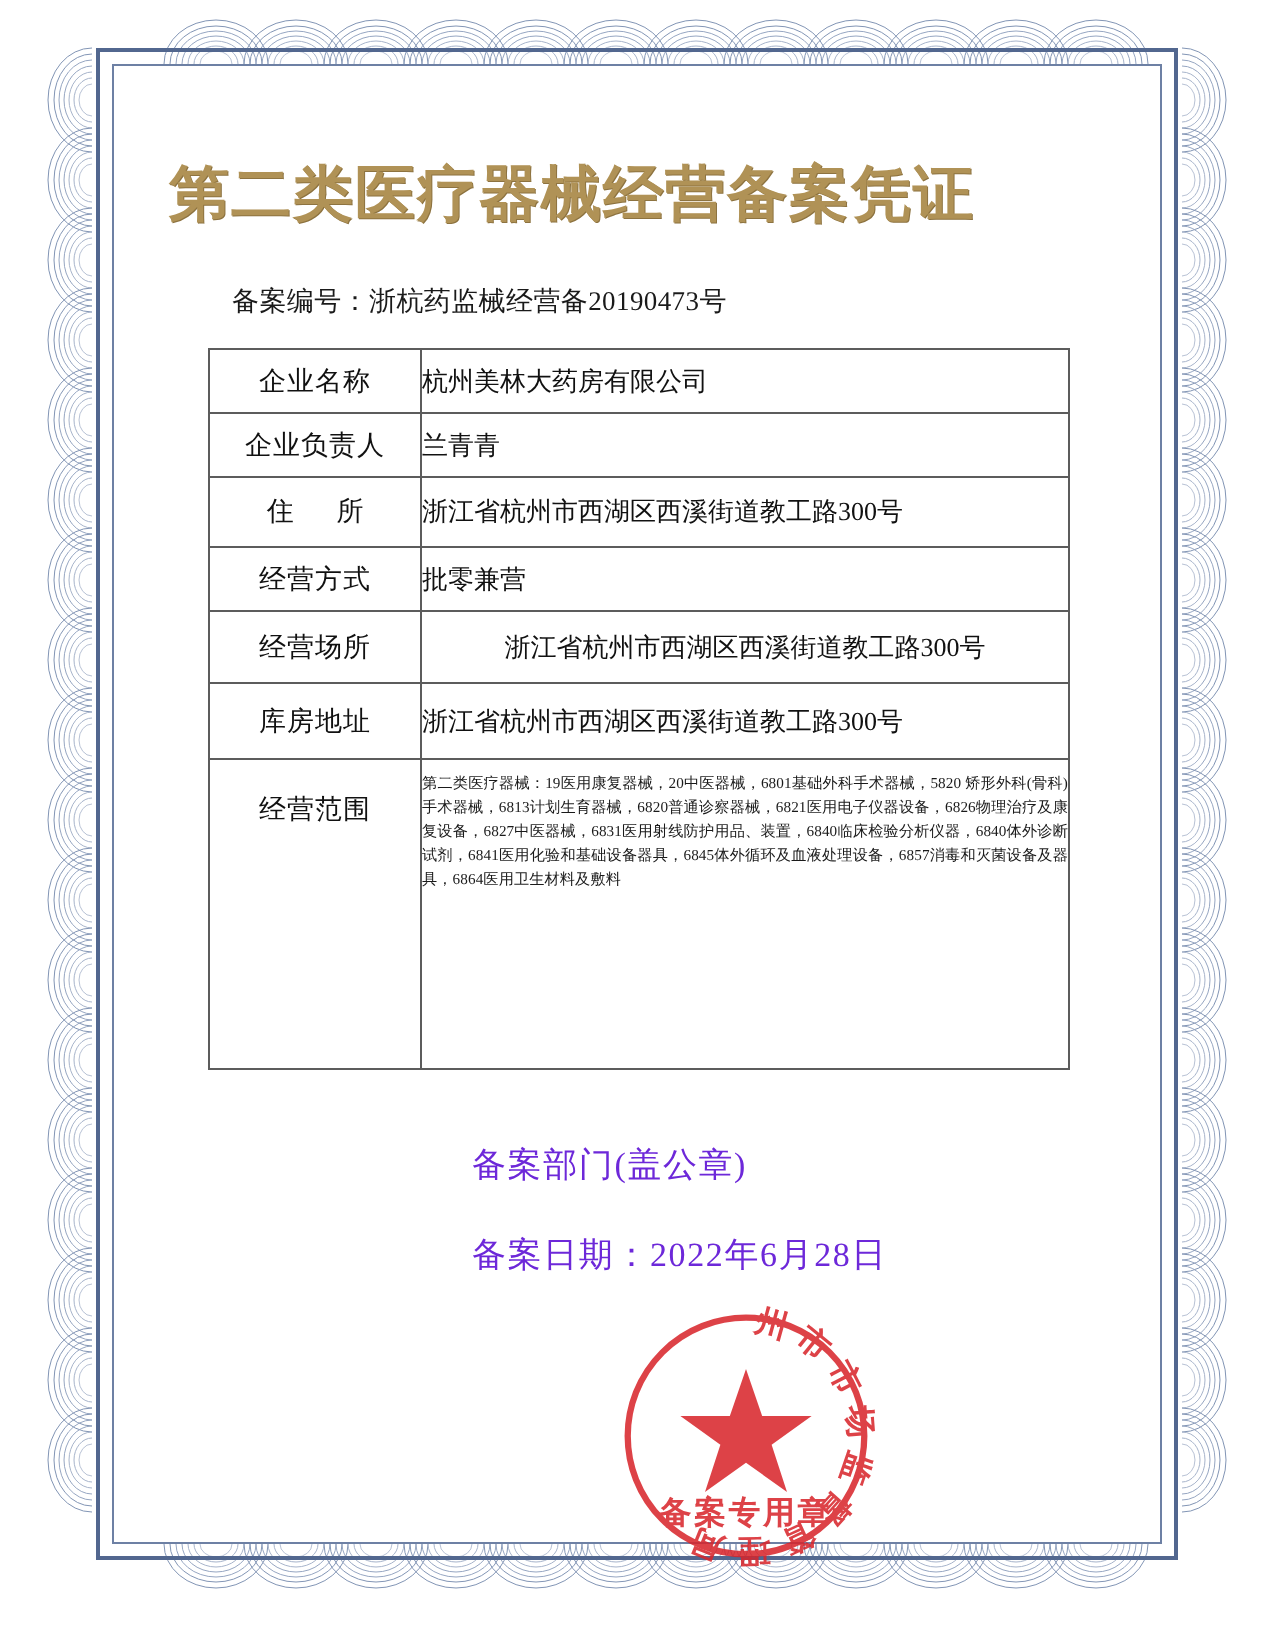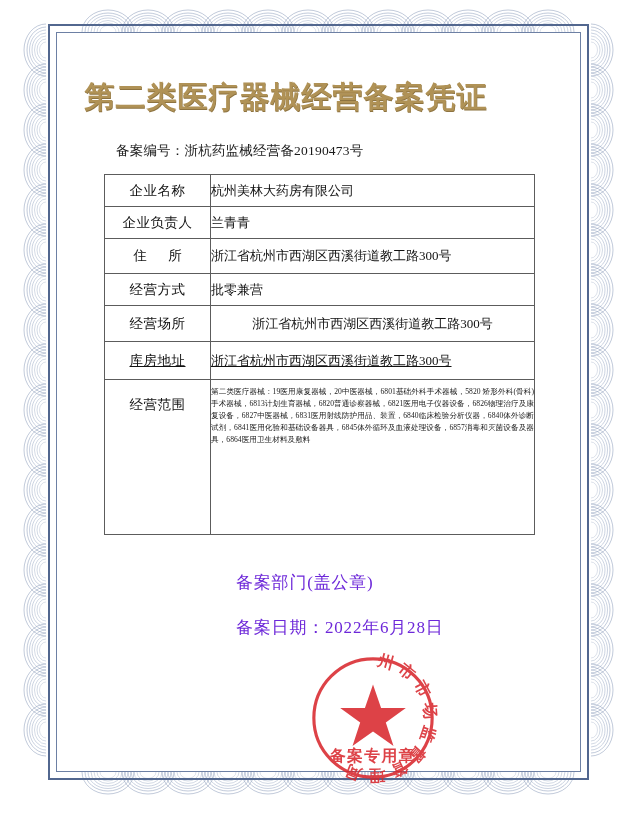--- a/index.html
+++ b/index.html
@@ -77,21 +77,21 @@
     font-size:13px;
     color:#111;
     vertical-align:middle;
     line-height:1.35;
   }
   td.value.num { font-size:12.5px; letter-spacing:0.2px; }
 
   tr.r1 td { height:32px; }
   tr.r-addr td { height:35px; }
   tr.r-site td { height:36px;text-align:center; }
-  tr.r-store td { height:38px;text-decoration:underline; }
+  tr.r-store td { height:38px; }
   tr.r-scope td { height:155px; vertical-align:top; }
   tr.r-scope td.label { vertical-align:top; padding-top:16px; }
   tr.r-scope td.value {
     vertical-align:top; padding-top:6px;
     font-size:7.6px; line-height:1.58; letter-spacing:0.05px;
     text-align:justify; color:#1a1a1a;
   }
 
   
   .footer { margin-top:36px; padding-left:180px; position:relative; }

